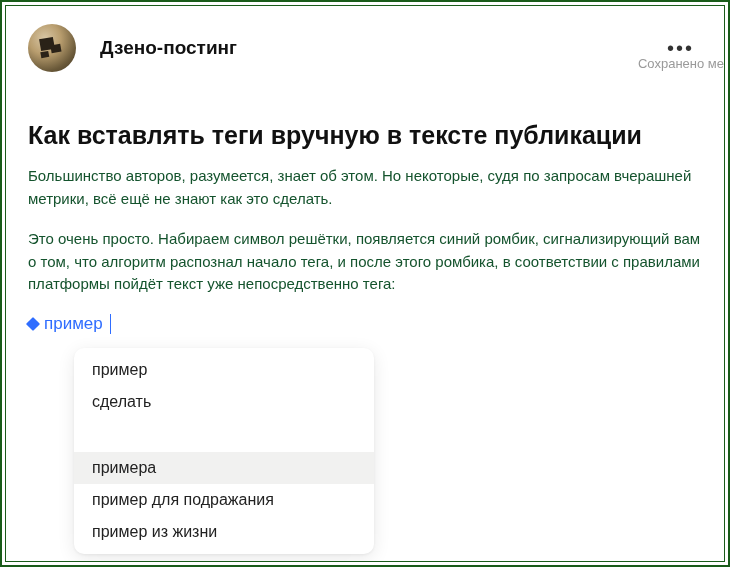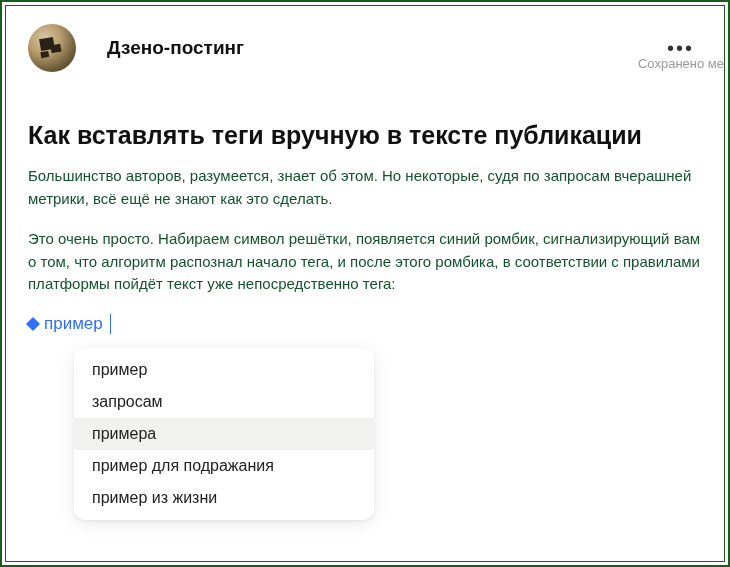--- a/index.html
+++ b/index.html
@@ -25,21 +25,21 @@
     overflow: hidden;
   }
   .header-row {
     display: flex;
     align-items: center;
     justify-content: space-between;
   }
   .author-block {
     display: flex;
     align-items: center;
-    gap: 31px;
+    gap: 24px;
   }
   .avatar {
     width: 48px;
     height: 48px;
     border-radius: 50%;
     background: radial-gradient(circle at 35% 30%, #d9c7a5 0%, #b89d6e 35%, #6b5a3a 70%, #3a2f1c 100%);
     position: relative;
     overflow: hidden;
     flex-shrink: 0;
   }
@@ -127,20 +127,21 @@
     padding: 6px 0;
   }
   .dd-item {
     font-size: 16px;
     color: #222;
     padding: 7px 18px;
     cursor: pointer;
   }
   .dd-item.highlight {
     background: #f1f1f0;
+    margin-top: 34px;
   }
 </style>
 </head>
 <body>
 
 <div class="outer-border">
   <div class="inner-border">
 
     <div class="header-row">
       <div class="author-block">
@@ -158,21 +159,21 @@
       <p class="para">Это очень просто. Набираем символ решётки, появляется синий ромбик, сигнализирующий вам о том, что алгоритм распознал начало тега, и после этого ромбика, в соответствии с правилами платформы пойдёт текст уже непосредственно тега:</p>
 
       <div class="tag-line">
         <span class="diamond"></span>
         <span class="tag-text">пример</span>
           <span class="caret"></span>
       </div>
 
       <div class="dropdown" id="dropdown">
           <div class="dd-item">пример</div>
-          <div class="dd-item">запросам</div>
+          <div class="dd-item">сделать</div>
           <div class="dd-item highlight">примера</div>
           <div class="dd-item">пример для подражания</div>
           <div class="dd-item">пример из жизни</div>
         </div>
     </div>
 
   </div>
 </div>
 
 </body></html>

